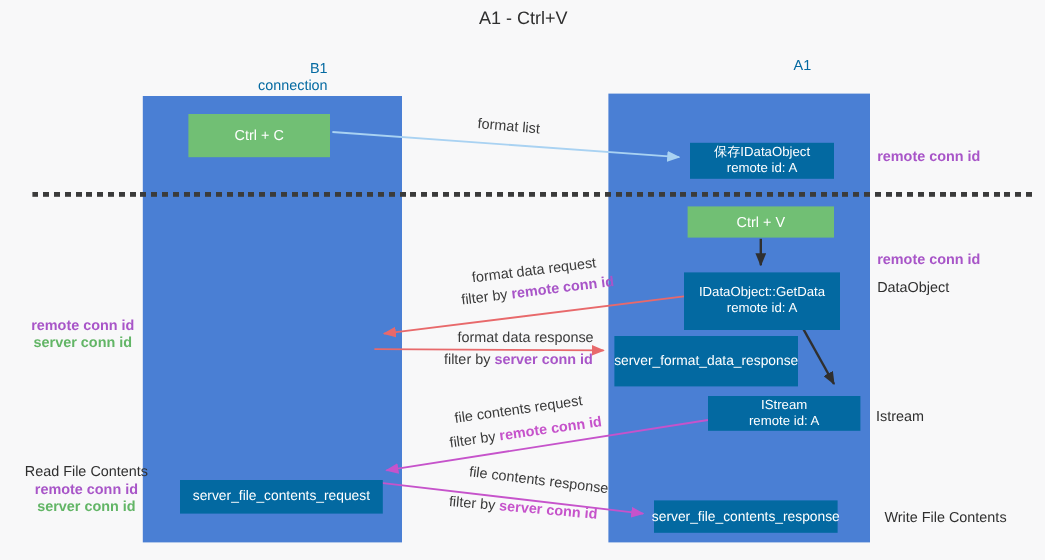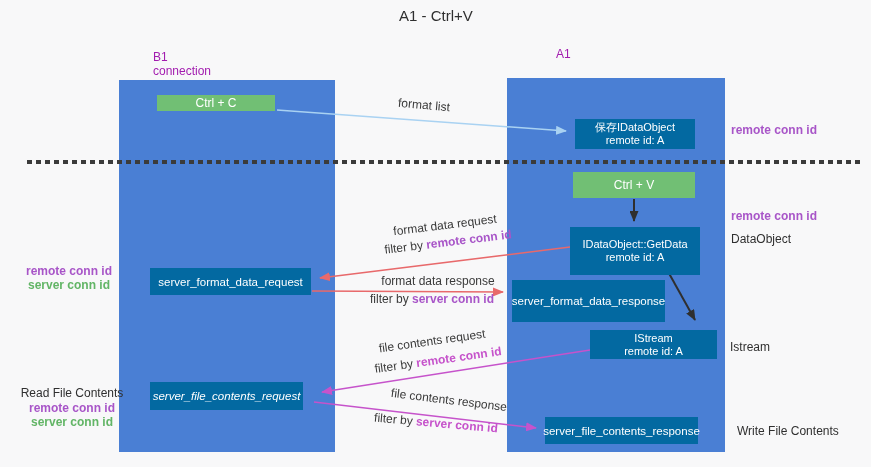--- a/index.html
+++ b/index.html
@@ -11,44 +11,44 @@
   }
   .lane { position:absolute; background:#4a7fd4; }
   .lane-left  { left:119px; top:80px; width:216px; height:372px; }
   .lane-right { left:507px; top:78px; width:218px; height:374px; }
 
   .title {
     position:absolute; left:331px; top:5px; width:210px;
     text-align:center; font-size:15px; line-height:21px; color:#2f2f2f;
   }
   .lane-header {
-    position:absolute; width:120px; text-align:left;
-    font-size:12px; line-height:14px; color:#a21caf;
+    position:absolute; width:120px; text-align:right;
+    font-size:12px; line-height:14px; color:#0369a1;
   }
   .hdr-left  { left:153px; top:50px; }
   .hdr-right { left:556px; top:47px; }
 
   .box {
     position:absolute; display:flex; flex-direction:column;
     align-items:center; justify-content:center;
     color:#ffffff; text-align:center; white-space:nowrap;
   }
   .green  { background:#71bf74; font-size:12px; }
   .orange { background:#0369a1; }
   .one-line { font-size:11.5px; }
   .two-line { font-size:11px; line-height:13px; }
 
-  .box-ctrl-c   { left:157px; top:95px;  width:118px; height:16px; }
+  .box-ctrl-c   { left:157px; top:95px;  width:118px; height:36px; }
   .box-save     { left:575px; top:119px; width:120px; height:30px; }
   .box-ctrl-v   { left:573px; top:172px; width:122px; height:26px; }
   .box-getdata  { left:570px; top:227px; width:130px; height:48px; }
   .box-fmt-req  { left:150px; top:268px; width:161px; height:27px; }
   .box-fmt-resp { left:512px; top:280px; width:153px; height:42px; }
   .box-istream  { left:590px; top:330px; width:127px; height:29px; }
-  .box-file-req { left:150px; top:382px; width:153px; height:28px;font-style:italic; }
+  .box-file-req { left:150px; top:400px; width:169px; height:28px; }
   .box-file-resp{ left:545px; top:417px; width:153px; height:27px; }
 
   .divider {
     position:absolute; left:27px; top:160px; width:835px; height:4px;
     background:repeating-linear-gradient(90deg,#3b3b3b 0 5px,transparent 5px 9px);
   }
 
   .overlay { position:absolute; left:0; top:0; }
 
   .elabel {
@@ -122,23 +122,20 @@
     <span>保存IDataObject</span>
     <span>remote id: A</span>
   </div>
   <div class="box green box-ctrl-v">
     <span>Ctrl + V</span>
   </div>
   <div class="box orange two-line box-getdata">
     <span>IDataObject::GetData</span>
     <span>remote id: A</span>
   </div>
-  <div class="box orange one-line box-fmt-req">
-    <span>server_format_data_request</span>
-  </div>
   <div class="box orange one-line box-fmt-resp">
     <span>server_format_data_response</span>
   </div>
   <div class="box orange two-line box-istream">
     <span>IStream</span>
     <span>remote id: A</span>
   </div>
   <div class="box orange one-line box-file-req">
     <span>server_file_contents_request</span>
   </div>

